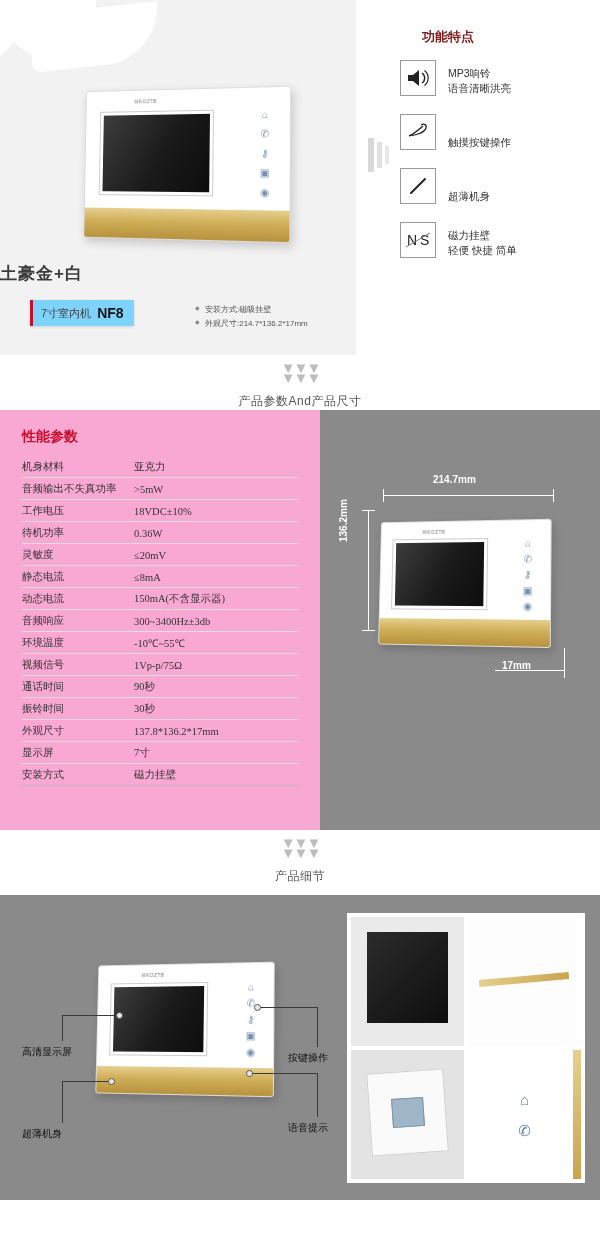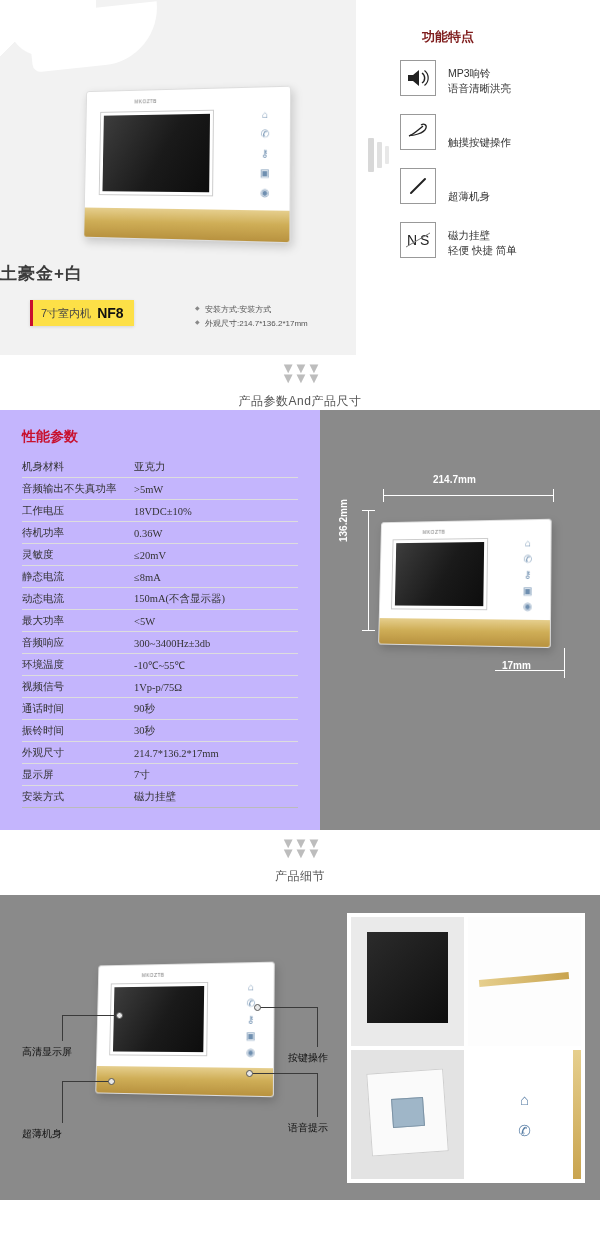--- a/index.html
+++ b/index.html
@@ -106,21 +106,21 @@
     text-align: left;
     font-size: 17px;
     font-weight: bold;
     color: #3c3c3c;
     letter-spacing: 1px;
   }
   .hero-model {
     position: absolute;
     left: 30px; top: 300px;
     display: flex; align-items: center;
-    background: #fde047;
+    background: #7dd3fc;
     border-left: 3px solid #c8102e;
     padding: 5px 10px 5px 8px;
     box-shadow: 0 1px 3px rgba(0,0,0,.12);
   }
   .hero-model .m-label { font-size: 11px; color: #444; }
   .hero-model .m-code { font-size: 14px; font-weight: bold; color: #111; margin-left: 6px; }
 
   .hero-specs {
     position: absolute;
     left: 195px; top: 303px;
@@ -187,21 +187,21 @@
 
   
   .params {
     position: relative;
     width: 600px;
     height: 420px;
   }
   .params-left {
     position: absolute; left: 0; top: 0;
     width: 320px; height: 420px;
-    background: #c4b5fd;
+    background: #f9a8d4;
     padding: 18px 22px 0 22px;
   }
   .params-title {
     font-size: 14px; font-weight: bold; color: #c8102e; margin-bottom: 10px;
   }
   table.spec { border-collapse: collapse; width: 276px; }
   table.spec td {
     font-size: 10.5px; color: #333;
     padding: 4px 0 3px 0;
     border-bottom: 1px solid #ddd;
@@ -312,21 +312,21 @@
 
   <div class="hero-caption">土豪金+白</div>
 
   <div class="hero-model">
     <span class="m-label">7寸室内机</span>
     <span class="m-code">NF8</span>
   </div>
 
   <div class="hero-specs">
     <ul>
-      <li>安装方式:安装方式</li>
+      <li>安装方式:磁吸挂壁</li>
       <li>外观尺寸:214.7*136.2*17mm</li>
     </ul>
   </div>
 
   <div class="arrow-bars">
     <i class="ab1"></i>
     <i class="ab2"></i>
     <i class="ab3"></i>
   </div>
 
@@ -421,24 +421,20 @@
           </tr>
         <tr>
             <td class="k">静态电流</td>
             <td>≤8mA</td>
           </tr>
         <tr>
             <td class="k">动态电流</td>
             <td>150mA(不含显示器)</td>
           </tr>
         <tr>
-            <td class="k">最大功率</td>
-            <td>&lt;5W</td>
-          </tr>
-        <tr>
             <td class="k">音频响应</td>
             <td>300~3400Hz±3db</td>
           </tr>
         <tr>
             <td class="k">环境温度</td>
             <td>-10℃~55℃</td>
           </tr>
         <tr>
             <td class="k">视频信号</td>
             <td>1Vp-p/75Ω</td>
@@ -446,21 +442,21 @@
         <tr>
             <td class="k">通话时间</td>
             <td>90秒</td>
           </tr>
         <tr>
             <td class="k">振铃时间</td>
             <td>30秒</td>
           </tr>
         <tr>
             <td class="k">外观尺寸</td>
-            <td>214.7*136.2*17mm</td>
+            <td>137.8*136.2*17mm</td>
           </tr>
         <tr>
             <td class="k">显示屏</td>
             <td>7寸</td>
           </tr>
         <tr>
             <td class="k">安装方式</td>
             <td>磁力挂壁</td>
           </tr>
       </tbody>

